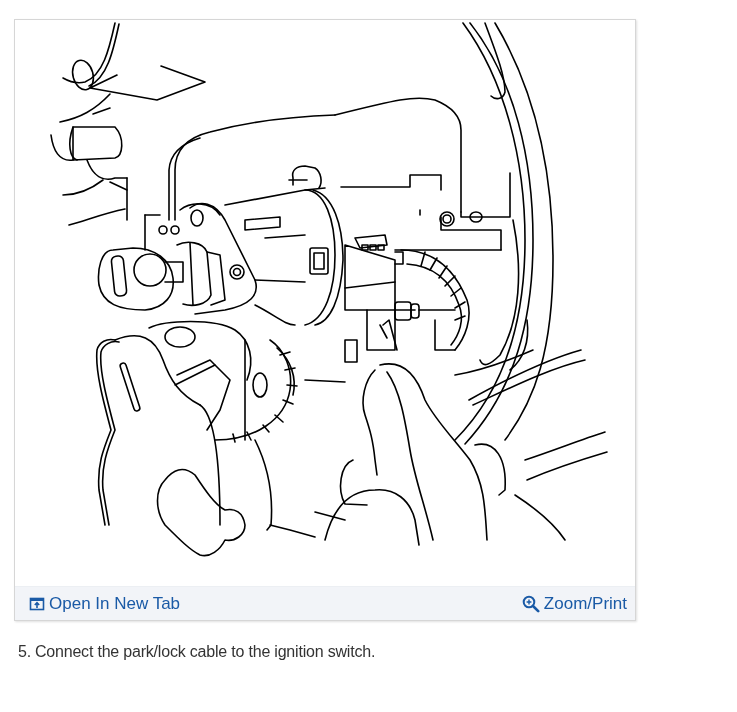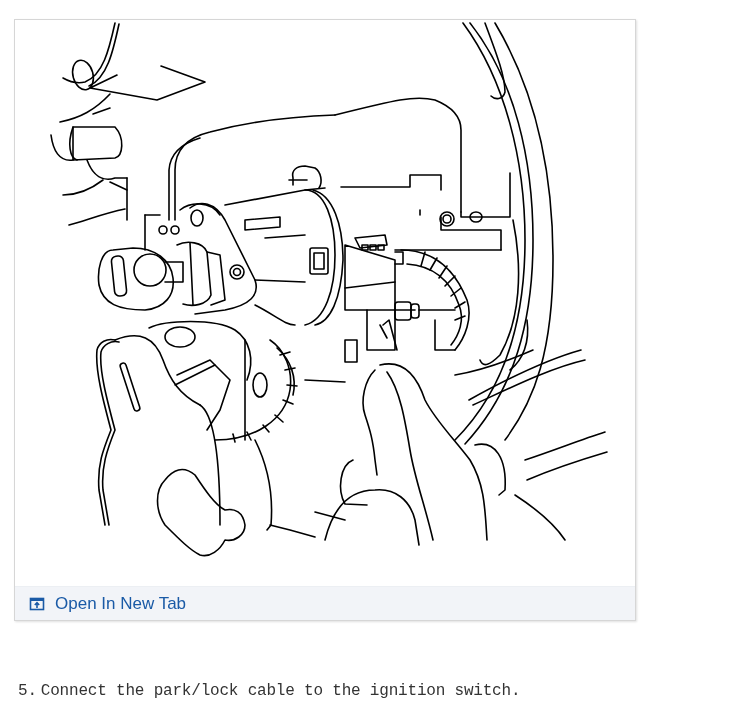--- a/index.html
+++ b/index.html
@@ -15,29 +15,29 @@
       background: #ffffff; overflow: hidden;
     }
     .figure-image svg { display: block; }
     .figure-toolbar {
       position: absolute; left: 0; top: 566px; width: 620px; height: 34px;
       background: #f2f4f8; border-top: 1px solid #eceff3;
       display: flex; align-items: center; justify-content: space-between;
       box-sizing: border-box; padding: 0 8px 0 14px;
     }
     .tool-link {
-      display: flex; align-items: center; gap: 10px; color: #1a5aa6;
+      display: flex; align-items: center; gap: 4px; color: #1a5aa6;
       font-size: 17px; text-decoration: none; cursor: pointer; white-space: nowrap;
       font-family: "Liberation Sans", sans-serif;
     }
     .tool-icon { width: 16px; height: 16px; display: inline-block; }
     .steps {
-      position: absolute; left: 18px; top: 680px; margin: 0; padding: 0;
+      position: absolute; left: 18px; top: 640px; margin: 0; padding: 0;
       list-style: none; color: #333333; font-size: 16px; line-height: 23px;
-      font-family: Liberation Mono, monospace; letter-spacing: -0.2px;
+      font-family: Liberation Sans, sans-serif; letter-spacing: -0.2px;
     }
     .steps li { margin: 0; padding: 0; white-space: nowrap; }
     .step-num { margin-right: 4px; }
   </style>
 </head>
 <body>
 
 <div class="figure-card">
   <div class="figure-image" title="Ignition lock cylinder and ignition switch with park/lock cable being connected by hand">
     <svg width="620" height="566" viewBox="0 0 620 566" fill="none" stroke="#000" stroke-width="1.6" stroke-linecap="round" stroke-linejoin="round">
@@ -181,20 +181,30 @@
     <a class="tool-link">
       <span class="tool-icon">
         <svg width="16" height="16" viewBox="0 0 16 16">
           <rect x="1.5" y="2.5" width="13" height="11" fill="none" stroke="#1a5aa6" stroke-width="1.6"></rect>
           <rect x="1.5" y="2.5" width="13" height="2.5" fill="#1a5aa6"></rect>
           <path d="M8 12 L8 7 M5.8 9 L8 6.6 L10.2 9" fill="none" stroke="#1a5aa6" stroke-width="1.6"></path>
         </svg>
       </span>
       <span>Open In New Tab</span>
     </a>
+    <a class="tool-link">
+      <span class="tool-icon" style="width:18px;height:18px;">
+        <svg width="18" height="18" viewBox="0 0 18 18">
+          <circle cx="7" cy="7" r="5.3" fill="none" stroke="#1a5aa6" stroke-width="2"></circle>
+          <path d="M7 4.6 V9.4 M4.6 7 H9.4" stroke="#1a5aa6" stroke-width="1.4"></path>
+          <path d="M11 11 L16.2 16.2" stroke="#1a5aa6" stroke-width="2.6" stroke-linecap="round"></path>
+        </svg>
+      </span>
+      <span>Zoom/Print</span>
+    </a>
   </div>
 </div>
 
 <ol class="steps">
   <li>
     <span class="step-num">5.</span><span>Connect the park/lock cable to the ignition switch.</span>
   </li>
 </ol>
 
 </body></html>

